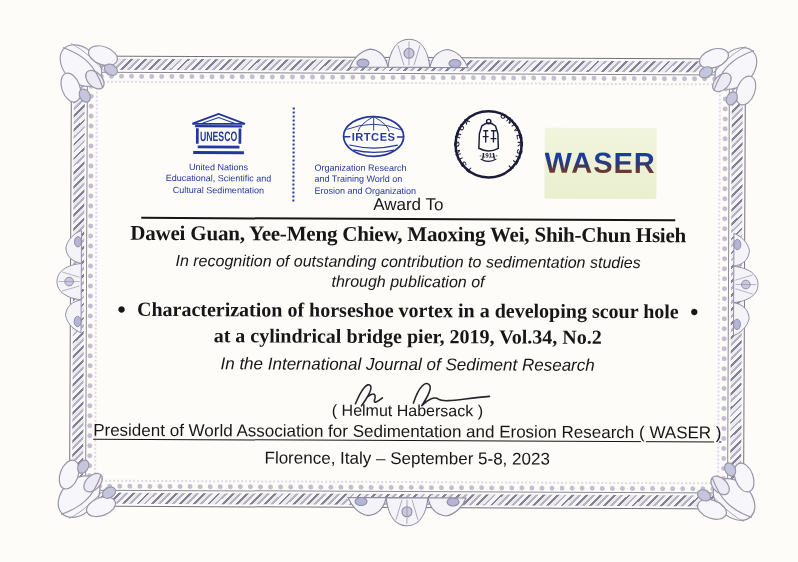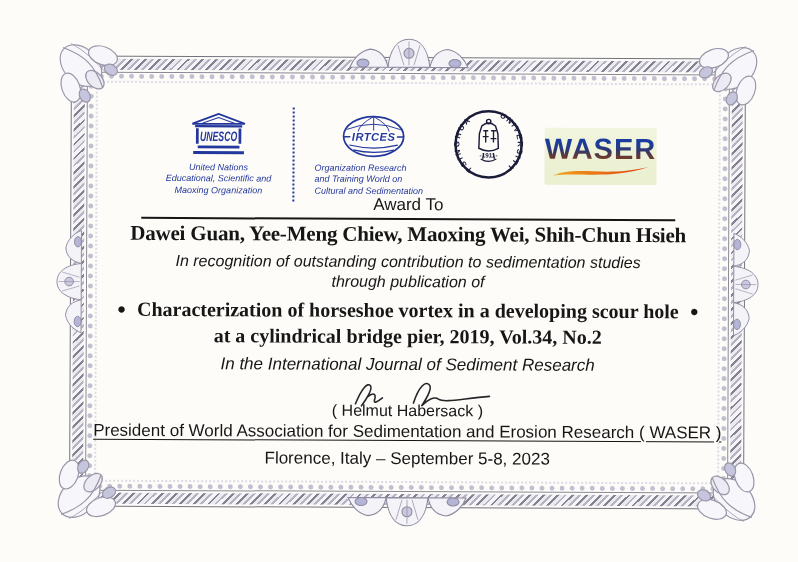--- a/index.html
+++ b/index.html
@@ -22,31 +22,31 @@
   .corner.br{right:-20px;bottom:-20px;transform:scale(-1,-1);}
   .fan{position:absolute;width:150px;height:34px;}
   .fan.top{left:50%;top:0;transform:translate(-50%,-58%);}
   .fan.bottom{left:50%;bottom:0;transform:translate(-50%,58%) rotate(180deg);}
   .fan.left{left:0;top:50%;width:130px;transform:translate(-50%,-50%) rotate(-90deg);}
   .fan.right{right:0;top:50%;width:130px;transform:translate(50%,-50%) rotate(90deg);}
 
   
   .logos{position:absolute;left:98px;right:76px;top:106px;display:flex;
          justify-content:center;align-items:flex-start;gap:20px;}
-  .logo-col{display:flex;flex-direction:column;align-items:center;font-style:italic;}
+  .logo-col{display:flex;flex-direction:column;align-items:center;}
   .logo-col.unesco{width:108px;margin-top:7px;}
   .logo-col.irtces{width:118px;margin-top:9px;}
   .cap{font-size:9px;line-height:1.25;color:#23379c;margin-top:5px;width:100%;}
   .cap.right{text-align:center;}
   .cap.left{text-align:left;}
   .dotsep{border-left:2px dotted #23379c;height:94px;margin-top:2px;}
   .iwhr-wrap{margin-top:5px;}
   .tsinghua-wrap{margin-top:2px;}
-  .waser{margin-top:21px;width:112px;height:57px;background:linear-gradient(#f1f5de,#e9efcf);
-         display:flex;flex-direction:column;align-items:center;justify-content:center;border-radius:2px;}
+  .waser{margin-top:21px;width:112px;height:71px;background:linear-gradient(#f1f5de,#e9efcf);
+         display:flex;flex-direction:row;align-items:center;justify-content:center;border-radius:2px;}
   .waser-word{font-weight:bold;font-size:29px;letter-spacing:1px;line-height:1;
               background:linear-gradient(#1b3c9d 30%,#33386a 55%,#7c3a1e 85%);
               -webkit-background-clip:text;background-clip:text;color:transparent;}
 
   
   .textcol{position:absolute;left:90px;top:195px;width:636px;text-align:center;}
   .award-to{font-size:17px;}
   .rule{width:534px;height:2px;background:#161616;margin:3px auto 1px;}
   .recipients{font-family:"Liberation Serif",serif;font-weight:bold;font-size:21px;
               letter-spacing:-0.2px;margin-top:2px;white-space:nowrap;}
@@ -144,21 +144,21 @@
             <rect x="7" y="17" width="3" height="17" stroke="none"></rect>
             <rect x="54" y="17" width="3" height="17" stroke="none"></rect>
             <text x="32" y="31" font-size="15" font-weight="bold" text-anchor="middle" textLength="41" lengthAdjust="spacingAndGlyphs" stroke="none" font-family="Liberation Sans, sans-serif">UNESCO</text>
             <rect x="9" y="36" width="46" height="3" stroke="none"></rect>
             <rect x="4" y="42" width="56" height="3.5" stroke="none"></rect>
           </g>
         </svg>
         <div class="cap right">
           <div>United Nations</div>
           <div>Educational, Scientific and</div>
-          <div>Maoxing Organization</div>
+          <div>Cultural Sedimentation</div>
         </div>
       </div>
 
       <div class="dotsep"></div>
 
       <div class="logo-col irtces">
         <svg width="64" height="43" viewBox="0 0 66 44">
           <g stroke="#23379c" fill="none" stroke-width="1.8">
             <ellipse cx="33" cy="22" rx="31" ry="20.5"></ellipse>
             <path d="M5 15 Q33 4 61 15" stroke-width="1"></path>
@@ -166,21 +166,21 @@
             <path d="M8 31 Q33 37 58 31" stroke-width="1.3"></path>
             <path d="M12 36 Q33 41 54 36" stroke-width="1.3"></path>
             <rect x="8" y="17.5" width="50" height="10" fill="#ffffff" stroke="none"></rect>
             <path d="M2.5 22.5 H9 M57 22.5 H63.5" stroke-width="1.6"></path>
           </g>
           <text x="33" y="26.5" font-size="11.5" font-weight="bold" text-anchor="middle" fill="#23379c" font-family="Liberation Sans, sans-serif" letter-spacing="0.5">IRTCES</text>
         </svg>
         <div class="cap left">
           <div>Organization Research</div>
           <div>and Training World on</div>
-          <div>Cultural and Sedimentation</div>
+          <div>Erosion and Organization</div>
         </div>
       </div>
 
 
       <div class="tsinghua-wrap">
         <svg width="72" height="72" viewBox="0 0 74 74">
           <defs>
             <path id="tsl" d="M37 67 A30 30 0 0 1 7 37 A30 30 0 0 1 37 7" fill="none"></path>
             <path id="tsr" d="M37 7 A30 30 0 0 1 67 37 A30 30 0 0 1 37 67" fill="none"></path>
           </defs>

